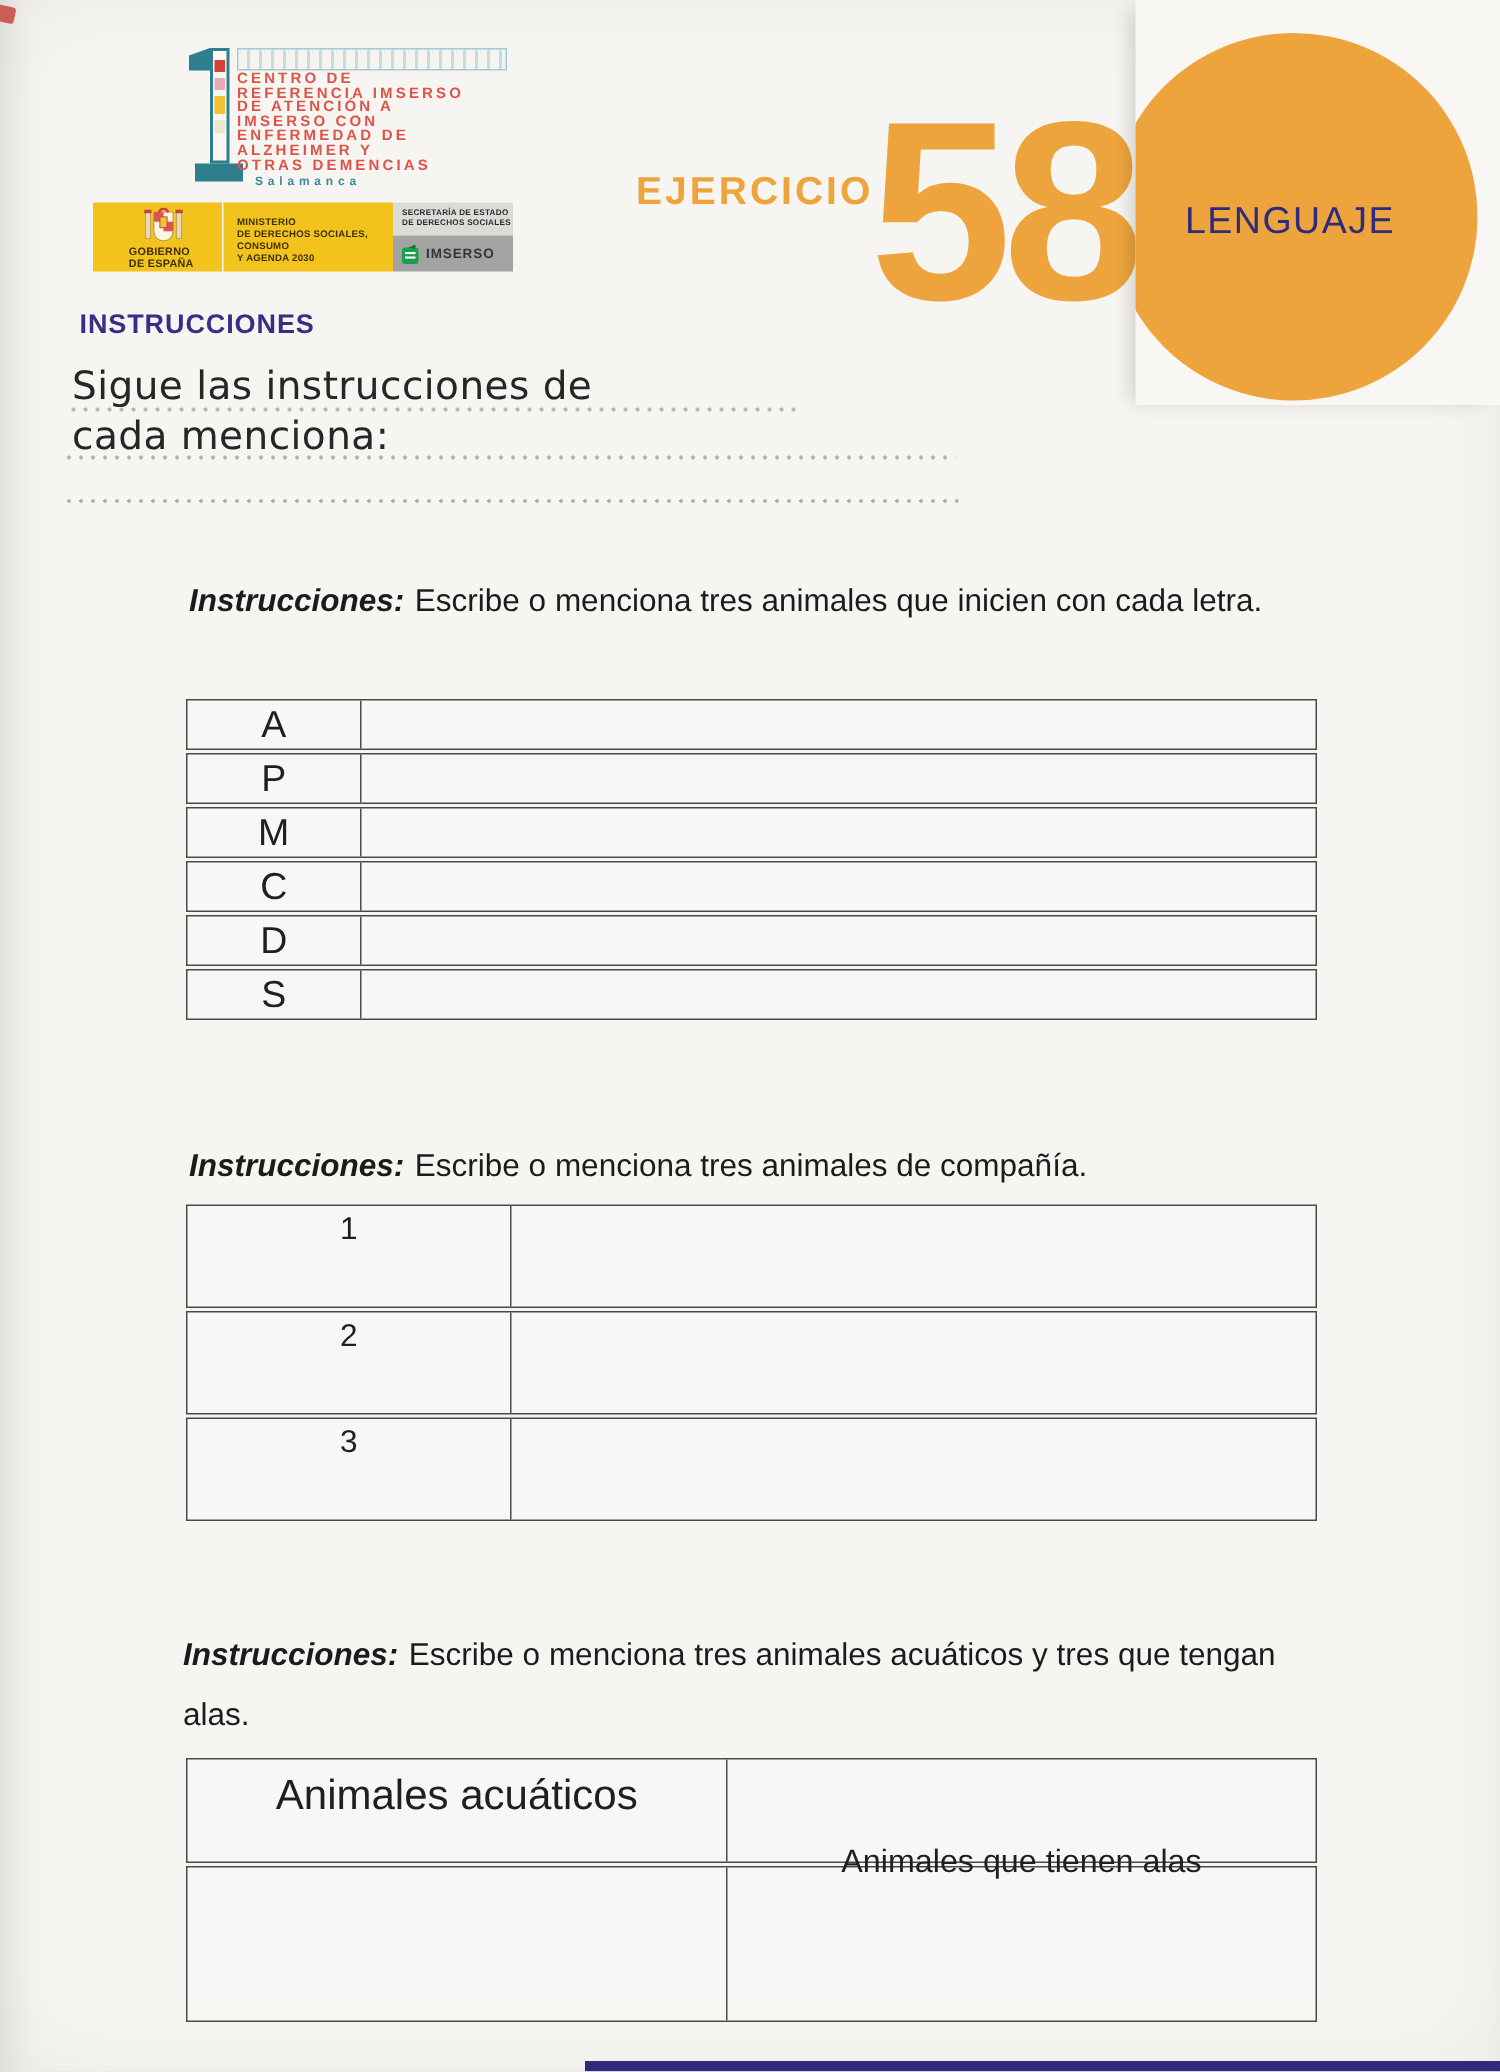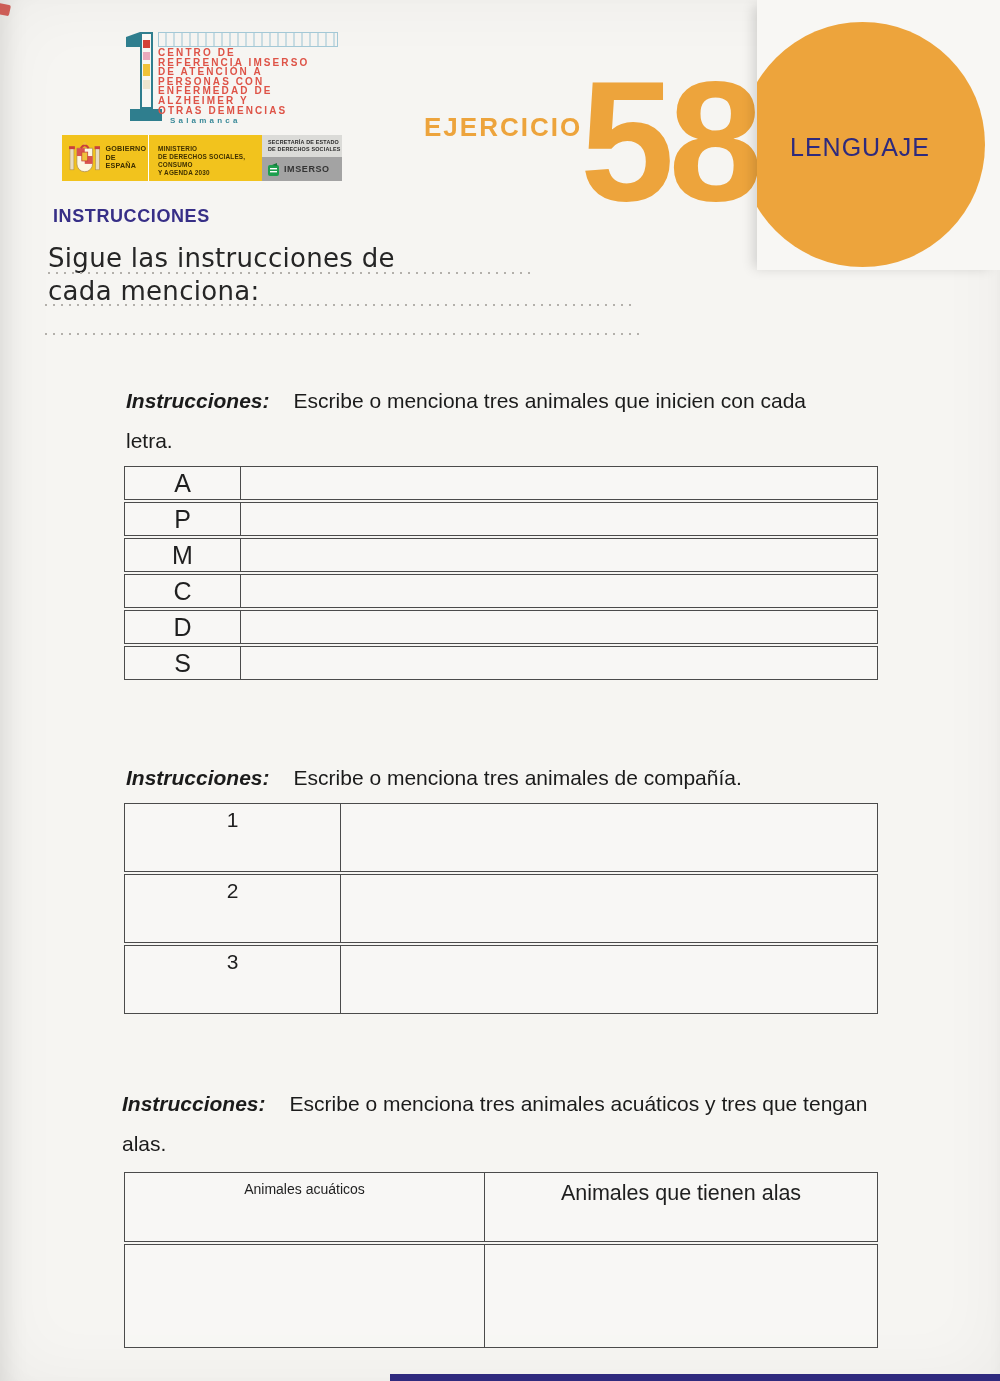--- a/index.html
+++ b/index.html
@@ -17,21 +17,21 @@
 
   
   .cre{left:118px;top:28px;width:240px;height:100px;}
   .cre-one{position:absolute;left:8px;top:3px;}
   .cre-building{position:absolute;left:40px;top:4px;width:178px;height:13px;border:1px solid #a3c8d6;background:repeating-linear-gradient(90deg,transparent 0 6px,rgba(163,200,214,.55) 6px 8px);}
   .cre-name{position:absolute;left:40px;top:20px;color:#de5347;font-size:10px;font-weight:bold;letter-spacing:2.1px;line-height:9.6px;white-space:nowrap;}
   .cre-city{position:absolute;left:52px;top:88px;color:#3a8a99;font-size:8px;font-weight:bold;letter-spacing:3.2px;}
 
   
   .gov{left:62px;top:135px;width:280px;height:46px;display:flex;}
-  .gov-y1{width:86px;background:#f2c31d;display:flex;align-items:center;border-right:1.5px solid #ffffff;}
+  .gov-y1{width:86px;background:#f2c31d;display:flex;align-items:center;border-right:1.5px solid #ffffff;flex-direction:column;}
   .gov-y1 .coat{margin-left:7px;}
   .gov-y1 .txt{margin-left:5px;font-size:7.2px;font-weight:bold;color:#3e2f00;line-height:8.6px;letter-spacing:.2px;}
   .gov-y2{width:113px;background:#f2c31d;}
   .gov-y2 .txt{margin:10px 0 0 9px;font-size:6.4px;font-weight:bold;color:#3e2f00;line-height:8px;letter-spacing:.2px;}
   .gov-r{width:80px;display:flex;flex-direction:column;}
   .gov-sec{height:22px;background:#dbdbd8;display:flex;flex-direction:column;justify-content:center;padding-left:6px;box-sizing:border-box;}
   .gov-sec span{font-size:5.4px;font-weight:bold;color:#2a2a2a;line-height:6.6px;letter-spacing:.2px;}
   .gov-ims{height:24px;background:#a3a3a3;display:flex;align-items:center;padding-left:6px;box-sizing:border-box;}
   .gov-ims .ims-label{font-size:9px;font-weight:bold;color:#343434;letter-spacing:.6px;margin-left:3px;}
 
@@ -47,41 +47,41 @@
   .hand{font-family:"DejaVu Sans", sans-serif;color:#262626;font-size:26px;letter-spacing:.3px;}
   .hand1{left:48px;top:243px;}
   .hand2{left:48px;top:276px;}
   .dotline{height:4px;background-image:radial-gradient(circle, #b3b0ab 0 1.1px, rgba(0,0,0,0) 1.3px);background-size:8px 4px;background-repeat:repeat-x;}
   .dot1{left:45px;top:271px;width:487px;}
   .dot2{left:42px;top:303px;width:595px;}
   .dot3{left:42px;top:332px;width:597px;}
 
   
   .ex-text{color:#1b1b1b;font-size:21px;line-height:40px;}
-  .ex-label{font-weight:bold;font-style:italic;margin-right:24px;}
+  .ex-label{font-weight:bold;font-style:italic;margin-right:7px;}
   .ex1-text{left:126px;top:360px;width:720px;}
   .ex2-text{left:126px;top:737px;width:760px;}
   .ex3-text{left:122px;top:1063px;width:760px;}
 
   
   .tbl{left:124px;width:754px;}
   .t-row{display:flex;border:1.5px solid #4b4b4b;margin-bottom:2px;background:rgba(255,255,255,.25);box-sizing:border-box;}
   .t-cell-label{border-right:1.5px solid #4b4b4b;display:flex;justify-content:center;color:#1f1f1f;box-sizing:border-box;}
   .t-cell-fill{flex:1;}
   .tbl-letters{top:466px;}
   .tbl-letters .t-row{height:34px;}
   .tbl-letters .t-cell-label{width:116px;align-items:center;font-size:25px;}
   .tbl-numbers{top:803px;}
   .tbl-numbers .t-row{height:69px;}
   .tbl-numbers .t-cell-label{width:216px;align-items:flex-start;padding-top:4px;font-size:21px;}
   .tbl-cols{top:1172px;}
   .tbl-cols .t-row.hdr{height:70px;}
   .tbl-cols .t-row.body{height:104px;}
-  .tbl-cols .t-cell-label{width:360px;align-items:flex-start;padding-top:8px;font-size:14px;}
-  .tbl-cols .hdr .t-cell-fill{display:flex;justify-content:center;padding-top:8px;font-size:21.5px;color:#1f1f1f;}
+  .tbl-cols .t-cell-label{width:360px;align-items:flex-start;padding-top:8px;font-size:28px;}
+  .tbl-cols .hdr .t-cell-fill{display:flex;justify-content:center;padding-top:8px;font-size:21.5px;color:#1f1f1f;margin-top:48px;}
 
   
   .bottom-bar{left:390px;top:1374px;width:610px;height:7px;background:#2f2a7e;}
 </style>
 </head>
 <body>
 
 <div class="page">
 
   <div class="abs corner-mark"></div>
@@ -96,21 +96,21 @@
       <rect x="17" y="33" width="7" height="12" fill="#efc23a"></rect>
       <rect x="17" y="49" width="7" height="9" fill="#ede6ce"></rect>
       <rect x="17" y="62" width="7" height="8" fill="#f8f7f4"></rect>
       <rect x="4" y="78" width="32" height="12" fill="#2f7e8e"></rect>
     </svg>
     <div class="cre-building"></div>
     <div class="cre-name">
       <div>CENTRO DE</div>
       <div>REFERENCIA IMSERSO</div>
       <div>DE ATENCIÓN A</div>
-      <div>PERSONAS CON</div>
+      <div>IMSERSO CON</div>
       <div>ENFERMEDAD DE</div>
       <div>ALZHEIMER Y</div>
       <div>OTRAS DEMENCIAS</div>
     </div>
     <div class="cre-city">Salamanca</div>
   </div>
 
   <div class="abs gov">
     <div class="gov-y1">
       <svg class="coat" width="32" height="36" viewBox="0 0 32 36">

